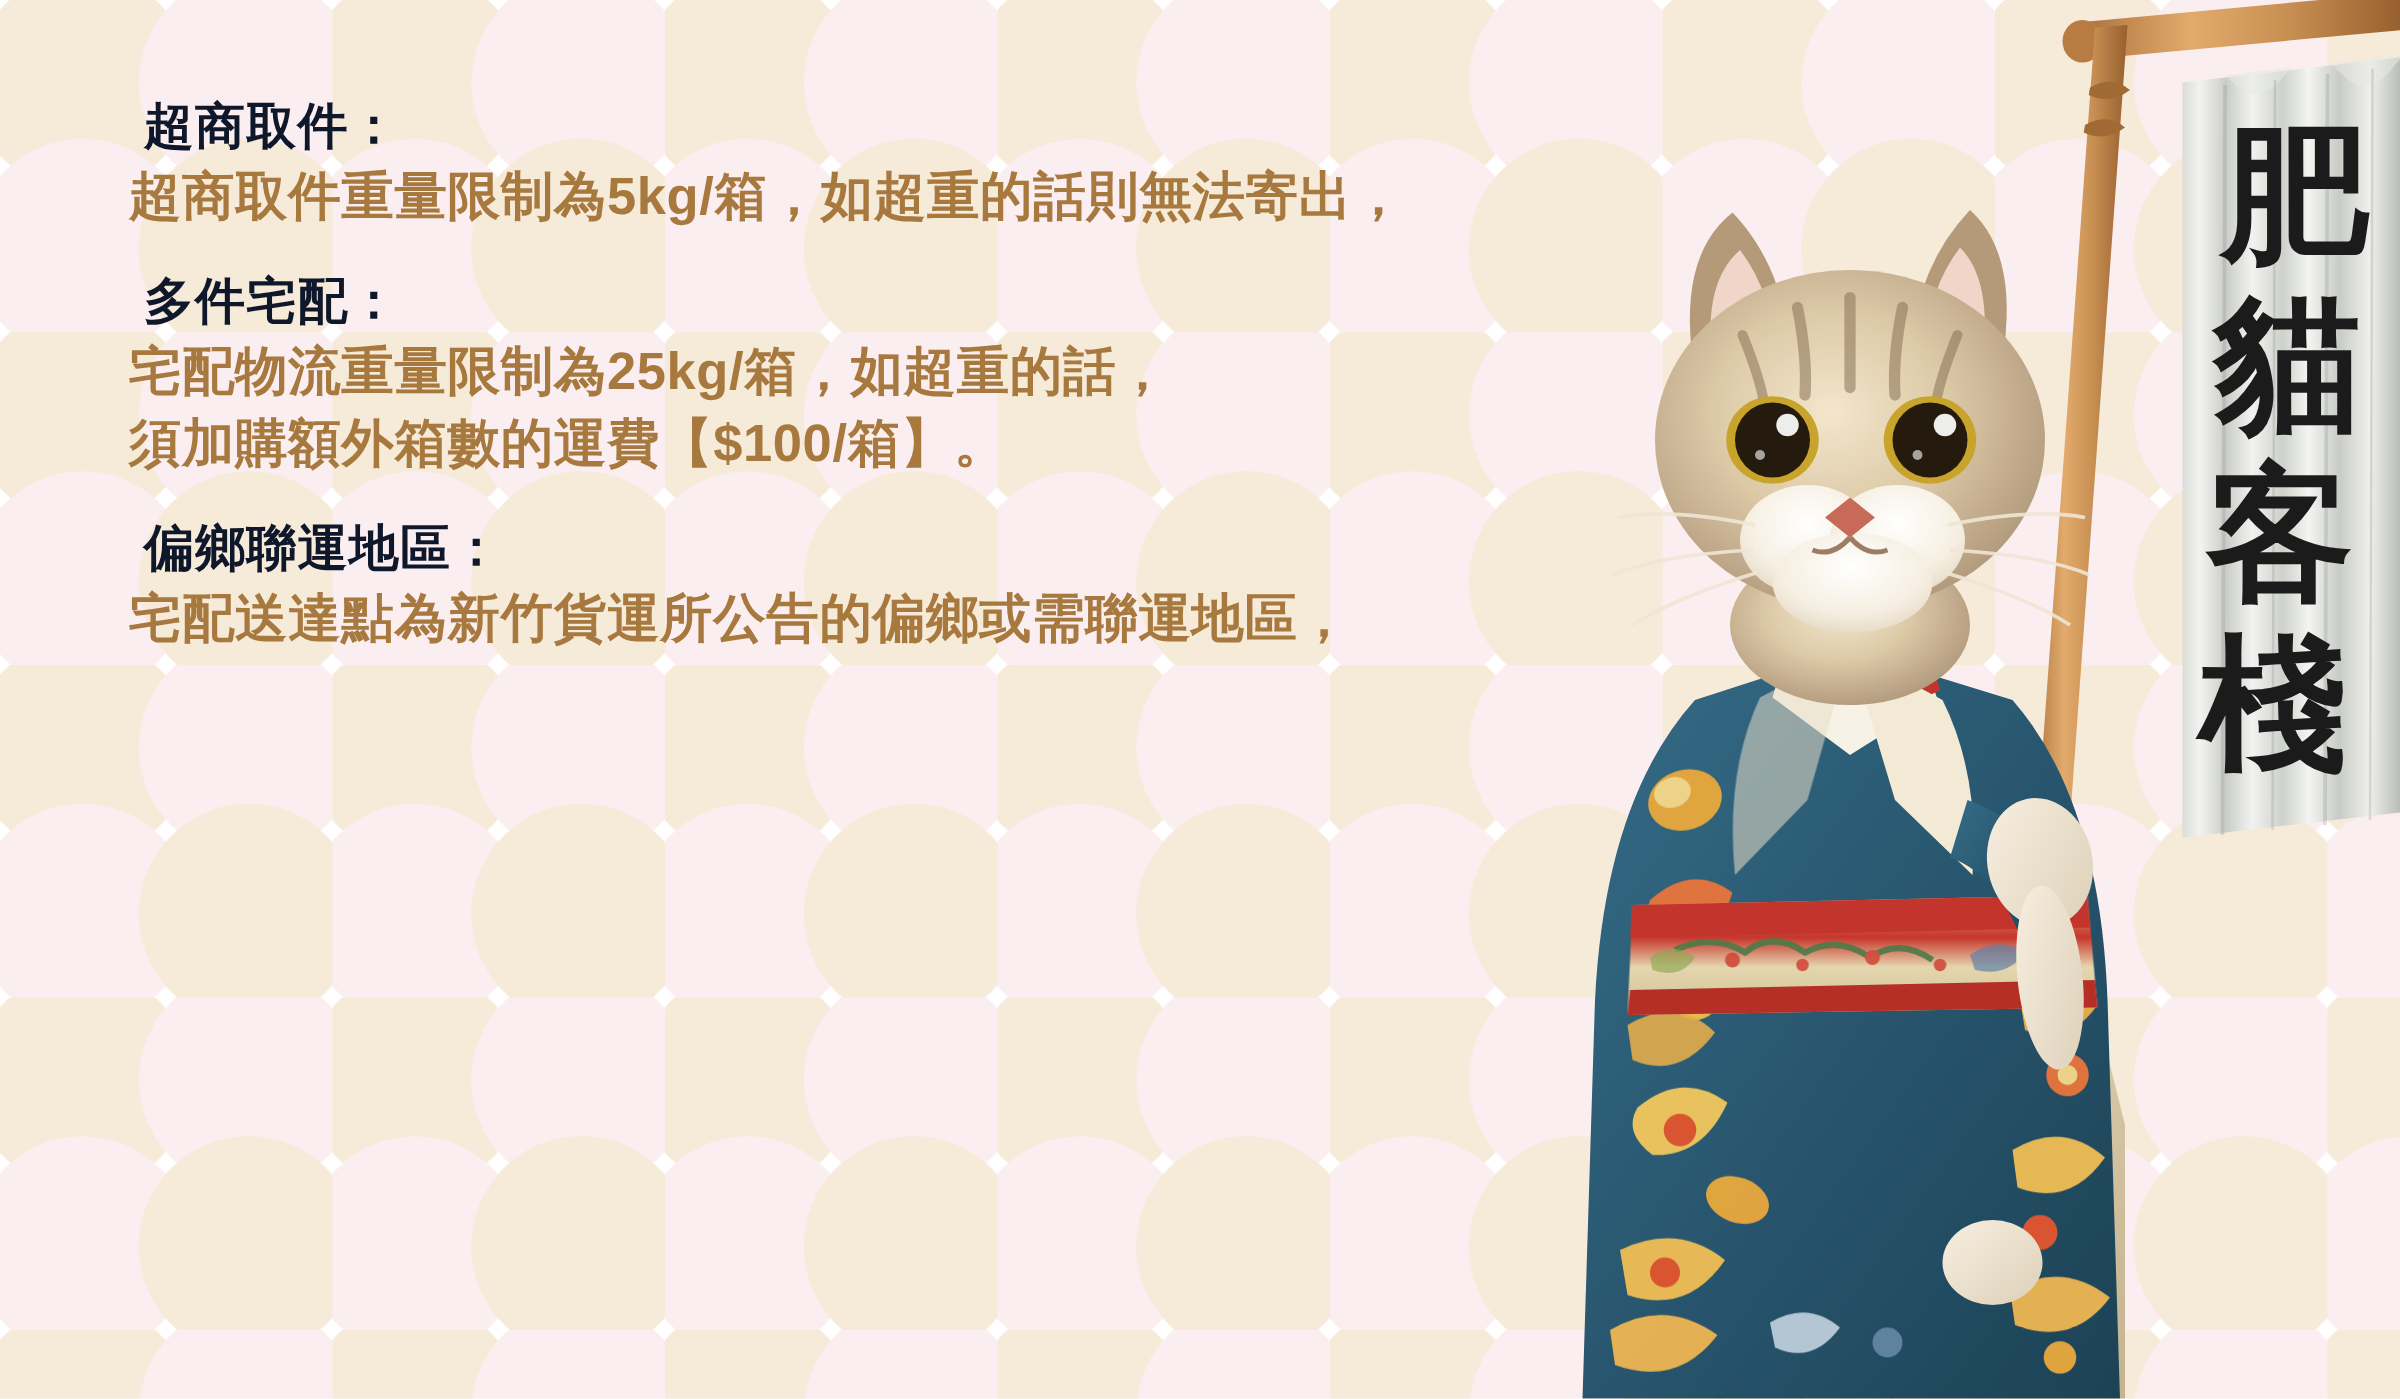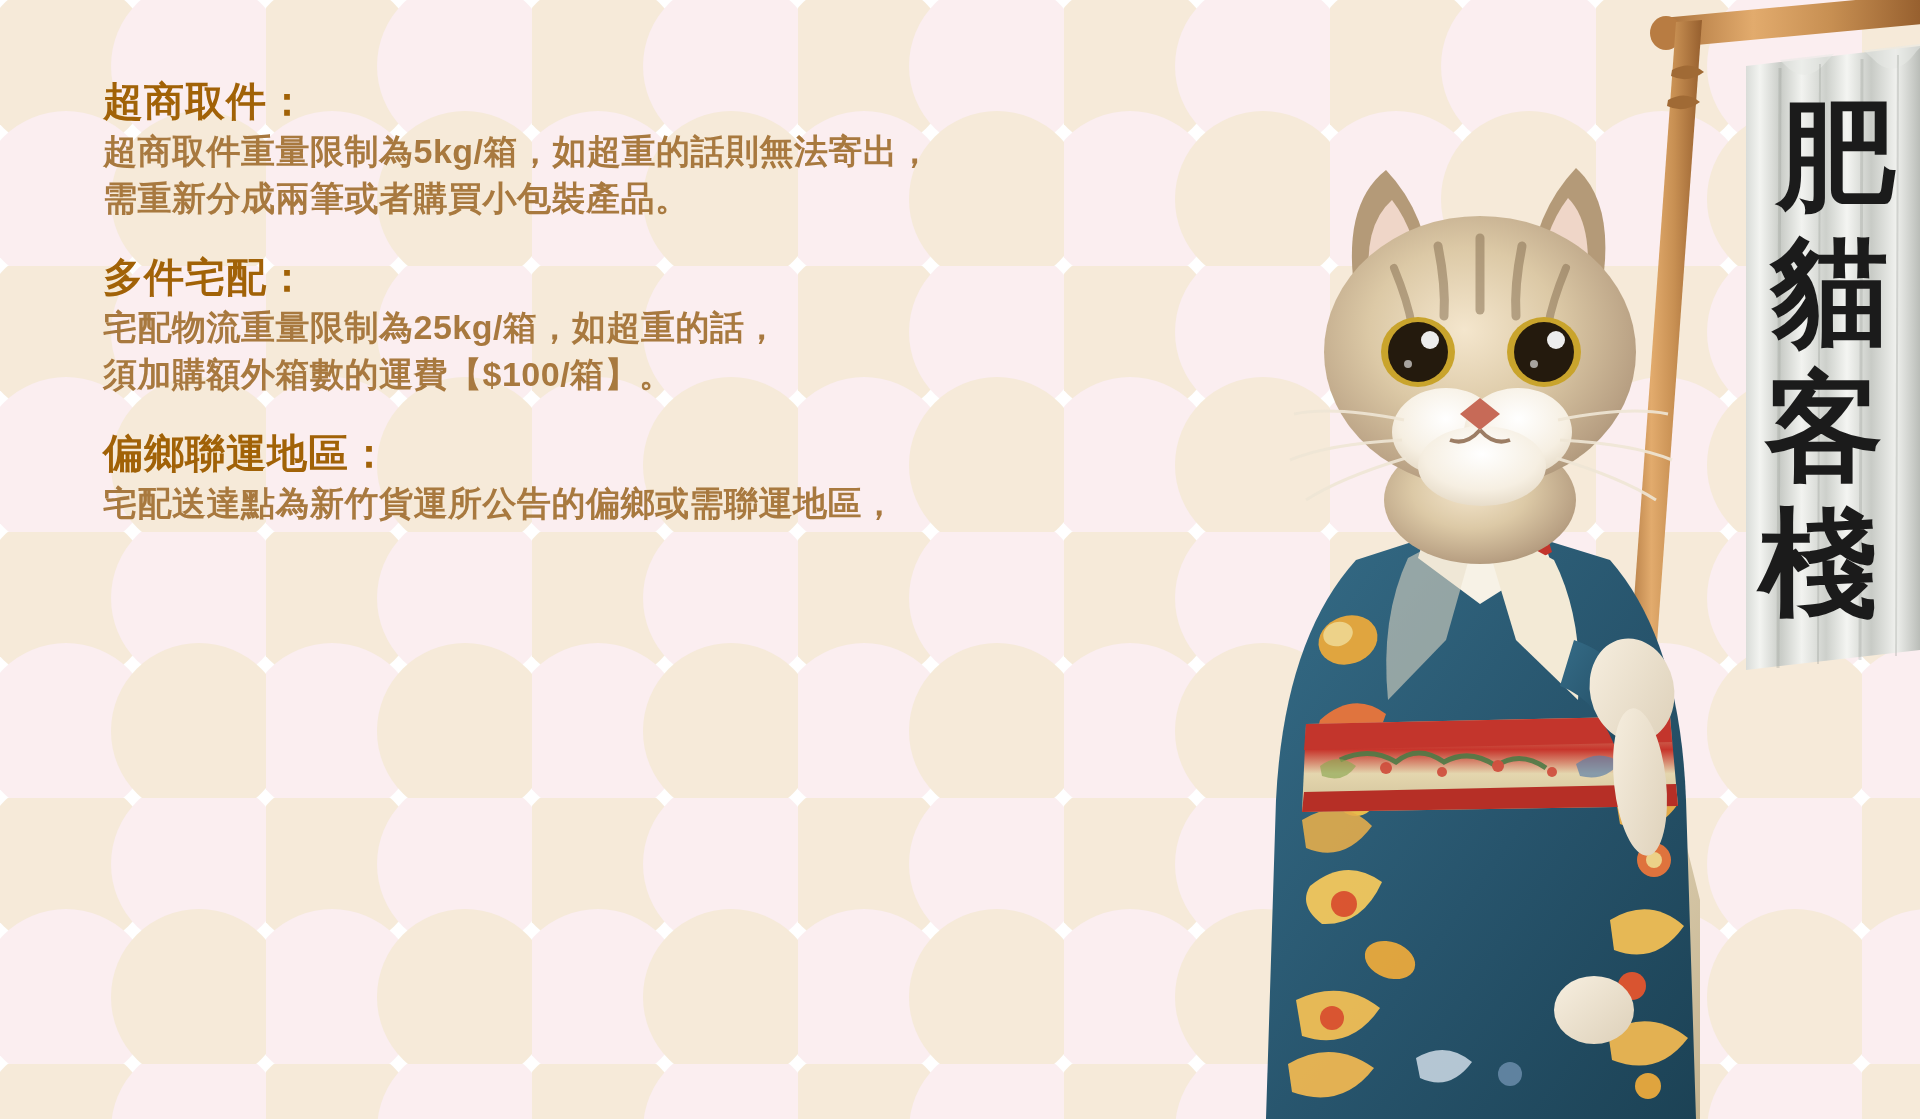--- a/index.html
+++ b/index.html
@@ -29,27 +29,28 @@
     left:103px;
     top:74px;
     width:1010px;
   }
   .section { margin-bottom:28px; }
   .section:last-child { margin-bottom:0; }
 
   .section-heading {
     font-size:40px;
     font-weight:bold;
-    color:#a16207;
+    color:#0f172a;
     line-height:1.35;
     letter-spacing:1px;
     white-space:nowrap;
+    margin-left:12px;
   }
   .section-line {
-    font-size:34px;
+    font-size:42px;
     font-weight:bold;
     color:#a8793f;
     line-height:1.38;
     letter-spacing:0.5px;
     white-space:nowrap;
   }
   .section-line.last-line { color:#9c7443; }
 
   
   #illustration {
@@ -85,21 +86,20 @@
   </svg>
 </div>
 
 <div id="stage">
 
   <div id="text-column">
 
     <div class="section">
       <div class="section-heading">超商取件：</div>
       <div class="section-line">超商取件重量限制為5kg/箱，如超重的話則無法寄出，</div>
-      <div class="section-line">需重新分成兩筆或者購買小包裝產品。</div>
     </div>
 
     <div class="section">
       <div class="section-heading">多件宅配：</div>
       <div class="section-line">宅配物流重量限制為25kg/箱，如超重的話，</div>
       <div class="section-line">須加購額外箱數的運費【$100/箱】。</div>
     </div>
 
     <div class="section">
       <div class="section-heading">偏鄉聯運地區：</div>

